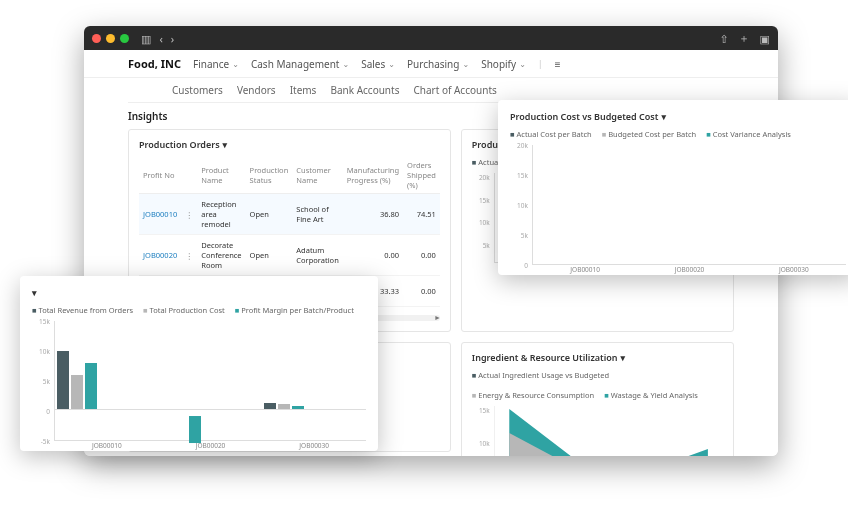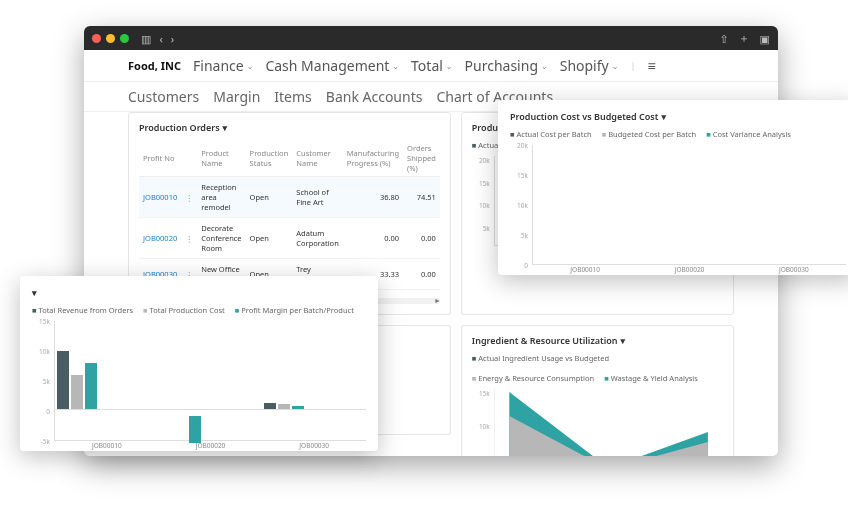--- a/index.html
+++ b/index.html
@@ -10,24 +10,24 @@
   .dots { display: flex; gap: 5px; }
   .dot { width: 9px; height: 9px; border-radius: 50%; }
   .dot.r { background:#ff5f57; } .dot.y { background:#febc2e; } .dot.g { background:#28c840; }
   .tb-icon { color:#bbb; font-size:11px; display:flex; align-items:center; }
   .tb-group { display:flex; gap:8px; margin-left:6px; }
   .tb-right { margin-left:auto; display:flex; gap:10px; }
 
   .app { background:#fff; font-size:9px; color:#333; }
   .topnav { display:flex; align-items:center; padding: 6px 44px; gap:12px; border-bottom:1px solid #eee; }
   .brand { font-weight:700; font-size:11px; color:#111; }
-  .nav-item { color:#555; font-size:14px; display:flex; align-items:center; gap:2px; cursor:pointer;text-align:center; }
+  .nav-item { color:#555; font-size:10px; display:flex; align-items:center; gap:2px; cursor:pointer;text-align:center; }
   .caret::after { content:"⌄"; font-size:8px; color:#888; margin-left:1px; }
   .sep { color:#ccc; }
-  .subnav { display:flex; gap:14px; padding:5px 44px; border-bottom:1px solid #eee; }
+  .subnav { display:flex; gap:14px; padding:5px 44px; border-bottom:1px solid #eee;margin-left:44px; }
   .subnav .nav-item { color:#666; }
   .page-title { padding:6px 44px; font-size:10px; font-weight:600; color:#222; }
 
   .content { padding: 0 44px; display:grid; grid-template-columns: 1fr 1fr; gap:10px; }
   .card { border:1px solid #e5e5e5; border-radius:3px; background:#fff; padding:8px 10px 10px; }
   .card-title { font-size:9px; color:#333; font-weight:600; display:flex; align-items:center; gap:3px; margin-bottom:6px; }
   .legend { display:flex; gap:10px; font-size:7.5px; color:#666; margin-bottom:6px; flex-wrap:wrap; }
   .legend span::before { content:"■ "; }
   .l-dk::before{color:#4a5d63;} .l-gy::before{color:#b7b7b7;} .l-tl::before{color:#2fa3a3;}
 
@@ -83,33 +83,34 @@
       <span class="tb-icon">＋</span>
       <span class="tb-icon">▣</span>
     </div>
   </div>
 
   <div class="app">
     <div class="topnav">
       <span class="brand">Food, INC</span>
       <span class="nav-item caret">Finance</span>
       <span class="nav-item caret">Cash Management</span>
-      <span class="nav-item caret">Total</span>
+      <span class="nav-item caret">Sales</span>
       <span class="nav-item caret">Purchasing</span>
       <span class="nav-item caret">Shopify</span>
       <span class="sep">|</span>
       <span class="nav-item">≡</span>
     </div>
     <div class="subnav">
       <span class="nav-item">Customers</span>
-      <span class="nav-item">Margin</span>
+      <span class="nav-item">Vendors</span>
       <span class="nav-item">Items</span>
       <span class="nav-item">Bank Accounts</span>
       <span class="nav-item">Chart of Accounts</span>
     </div>
+    <div class="page-title">Insights</div>
 
     <div class="content">
 
       <div class="card">
         <div class="card-title">
           <span>Production Orders</span>
           <span>▾</span>
         </div>
         <table>
           <thead>

